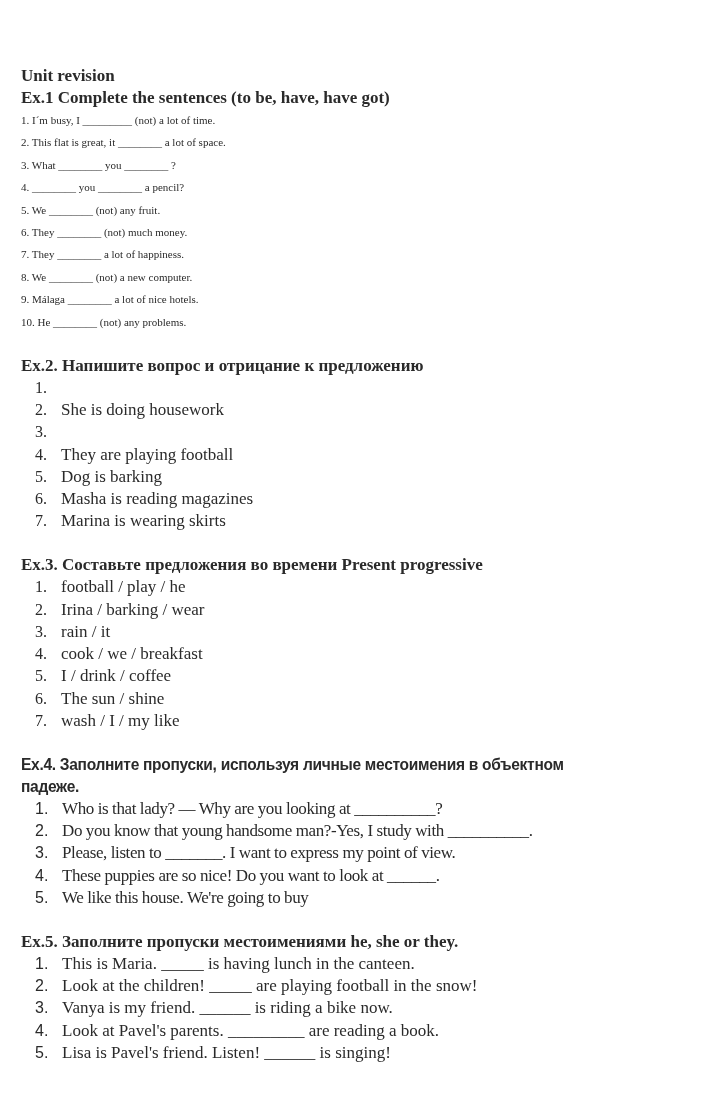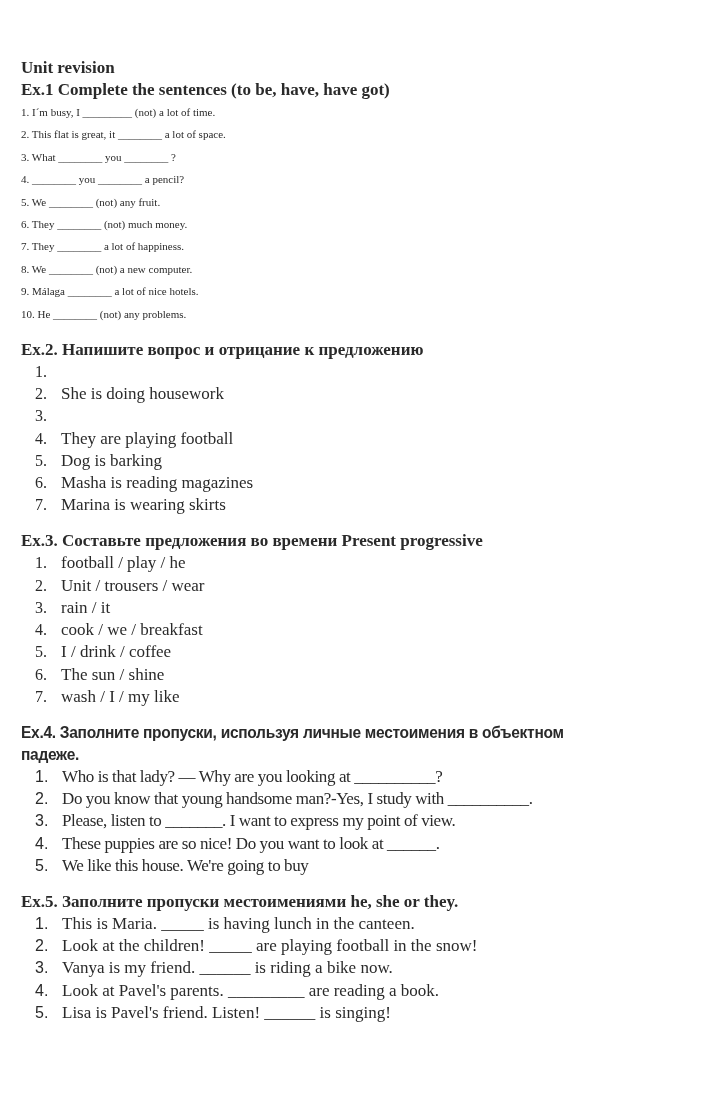--- a/index.html
+++ b/index.html
@@ -1,24 +1,24 @@
 <!DOCTYPE html>
 <html><head>
 <meta charset="utf-8">
 <style>
   html, body { margin: 0; padding: 0; background: #ffffff; }
   body {
     width: 709px; height: 1094px; position: relative; overflow: hidden;
     font-family: "Liberation Serif", "DejaVu Serif", serif;
     color: #2a2a2a;
   }
-  .page { position: absolute; left: 21px; top: 57px; width: 680px; }
+  .page { position: absolute; left: 21px; top: 65px; width: 680px; }
   .title, .ex-head { font-weight: bold; font-size: 17px; line-height: 22px; color: #2a2a2a; }
   .line { font-size: 11px; line-height: 22.3px; white-space: pre; }
-  .section { margin-top: 14px; }
+  .section { margin-top: 22px; }
   .ex1 .line { line-height: 22.4px; }
   ol { margin: 0; padding: 0; list-style: none; }
   li { display: flex; font-size: 17px; line-height: 22.2px; white-space: pre; }
   .num { display: inline-block; width: 26px; text-align: left; margin-left: 14px; }
   .num.oldstyle { font-size: 16px; }
   .num.sans { font-family: "Liberation Sans", "DejaVu Sans", sans-serif; font-size: 16px; width: 27px; }
   .ex4 .ex-head { font-family: "Liberation Sans", "DejaVu Sans", sans-serif; font-stretch: condensed; font-size: 16px; letter-spacing: -0.3px; transform: scaleX(0.97); transform-origin: left; }
   .ex4 li .txt { font-family: "Liberation Serif", serif; letter-spacing: -0.4px; }
 </style>
 </head>
@@ -51,21 +51,21 @@
       <li><span class="num oldstyle">5.</span><span class="txt">Dog is barking</span></li>
       <li><span class="num oldstyle">6.</span><span class="txt">Masha is reading magazines</span></li>
       <li><span class="num oldstyle">7.</span><span class="txt">Marina is wearing skirts</span></li>
     </ol>
   </section>
 
   <section class="section ex3">
     <div class="ex-head">Ex.3. Составьте предложения во времени Present progressive</div>
     <ol>
       <li><span class="num oldstyle">1.</span><span class="txt">football / play / he</span></li>
-      <li><span class="num oldstyle">2.</span><span class="txt">Unit / trousers / wear</span></li>
+      <li><span class="num oldstyle">2.</span><span class="txt">Irina / barking / wear</span></li>
       <li><span class="num oldstyle">3.</span><span class="txt">rain / it</span></li>
       <li><span class="num oldstyle">4.</span><span class="txt">cook / we / breakfast</span></li>
       <li><span class="num oldstyle">5.</span><span class="txt">I / drink / coffee</span></li>
       <li><span class="num oldstyle">6.</span><span class="txt">The sun / shine</span></li>
       <li><span class="num oldstyle">7.</span><span class="txt">wash / I / my like</span></li>
     </ol>
   </section>
 
   <section class="section ex4">
     <div class="ex-head">Ex.4. Заполните пропуски, используя личные местоимения в объектном</div>

